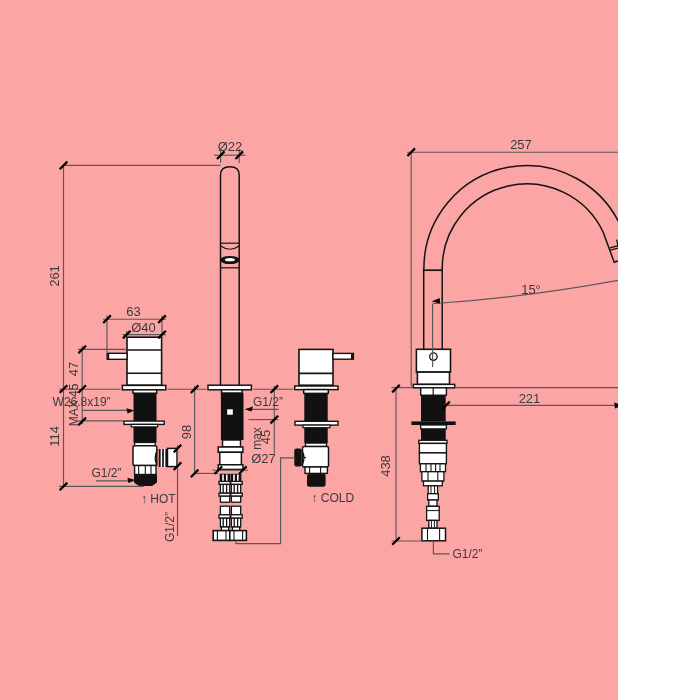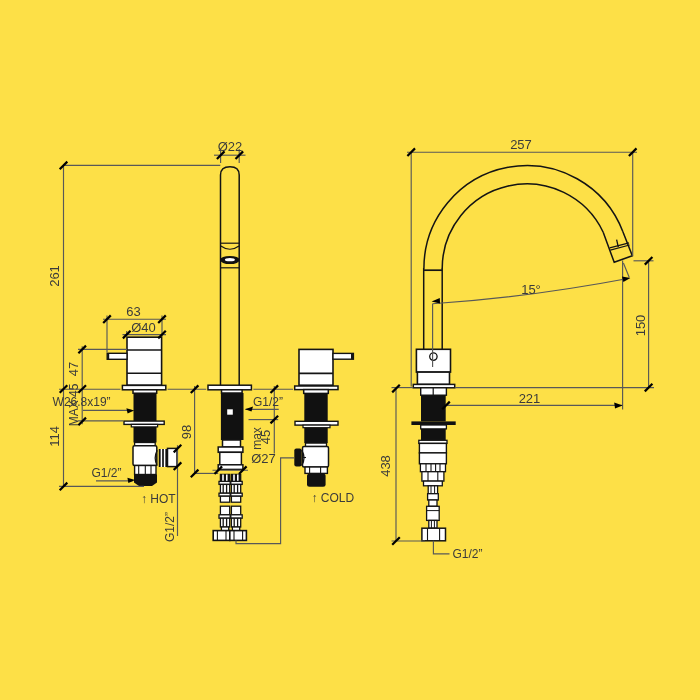--- a/index.html
+++ b/index.html
@@ -1,16 +1,16 @@
 <!DOCTYPE html>
 <html><head>
 <meta charset="utf-8">
 <style>
   html,body{margin:0;padding:0;background:#ffffff;}
-  .wrap{width:700px;height:700px;position:relative;background:#fde047;overflow:hidden;}
+  .wrap{width:618px;height:700px;position:relative;background:#fca5a5;overflow:hidden;}
   svg{display:block;}
   text{font-family:"Liberation Sans", sans-serif;fill:#3b3b3b;}
   .num{font-size:13px;}
   .lbl{font-size:12px;}
 </style>
 </head>
 <body>
 
 <div class="wrap">
 <svg width="700" height="700" viewBox="0 0 700 700">

